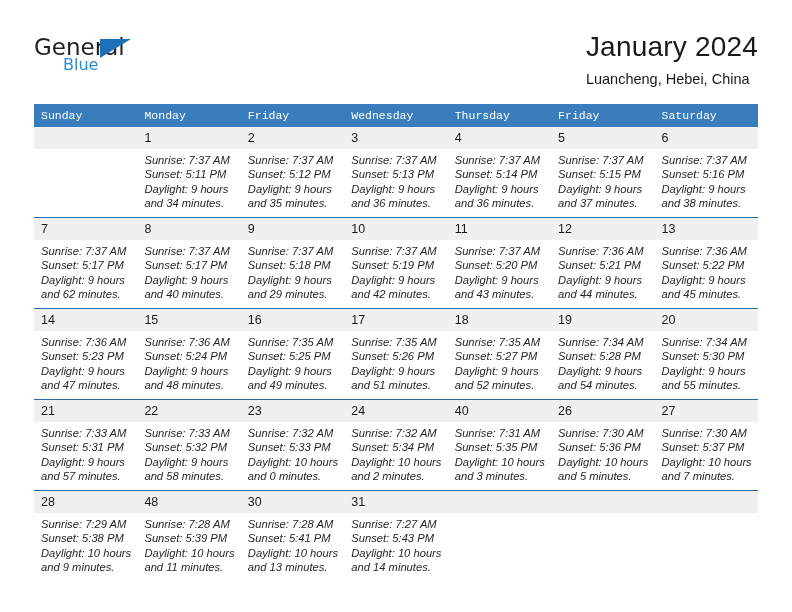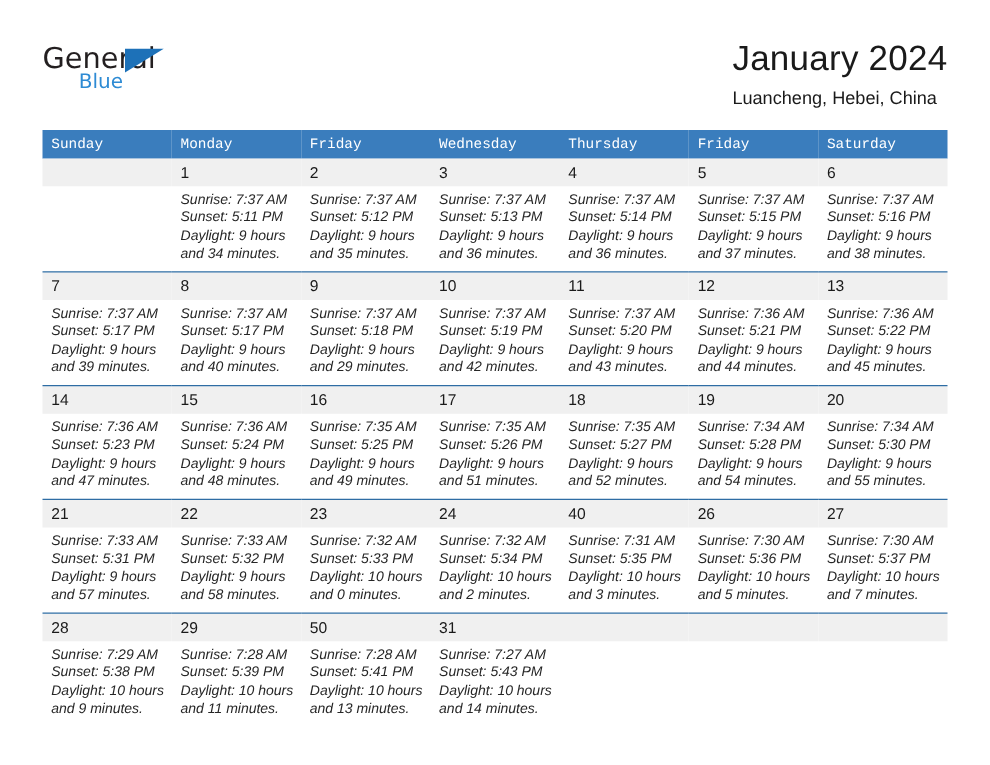--- a/index.html
+++ b/index.html
@@ -233,21 +233,21 @@
             </div>
           </td>
         </tr>
         <tr>
           <td>
             <div class="daynum">7</div>
             <div class="details">
               <div>Sunrise: 7:37 AM</div>
               <div>Sunset: 5:17 PM</div>
               <div class="dl">Daylight: 9 hours</div>
-              <div class="dl">and 39 minutes.</div>
+              <div class="dl">and 62 minutes.</div>
             </div>
           </td>
           <td>
             <div class="daynum">8</div>
             <div class="details">
               <div>Sunrise: 7:37 AM</div>
               <div>Sunset: 5:17 PM</div>
               <div class="dl">Daylight: 9 hours</div>
               <div class="dl">and 40 minutes.</div>
             </div>
@@ -432,30 +432,30 @@
           <td>
             <div class="daynum">28</div>
             <div class="details">
               <div>Sunrise: 7:29 AM</div>
               <div>Sunset: 5:38 PM</div>
               <div class="dl">Daylight: 10 hours</div>
               <div class="dl">and 9 minutes.</div>
             </div>
           </td>
           <td>
-            <div class="daynum">29</div>
+            <div class="daynum">48</div>
             <div class="details">
               <div>Sunrise: 7:28 AM</div>
               <div>Sunset: 5:39 PM</div>
               <div class="dl">Daylight: 10 hours</div>
               <div class="dl">and 11 minutes.</div>
             </div>
           </td>
           <td>
-            <div class="daynum">50</div>
+            <div class="daynum">30</div>
             <div class="details">
               <div>Sunrise: 7:28 AM</div>
               <div>Sunset: 5:41 PM</div>
               <div class="dl">Daylight: 10 hours</div>
               <div class="dl">and 13 minutes.</div>
             </div>
           </td>
           <td>
             <div class="daynum">31</div>
             <div class="details">

